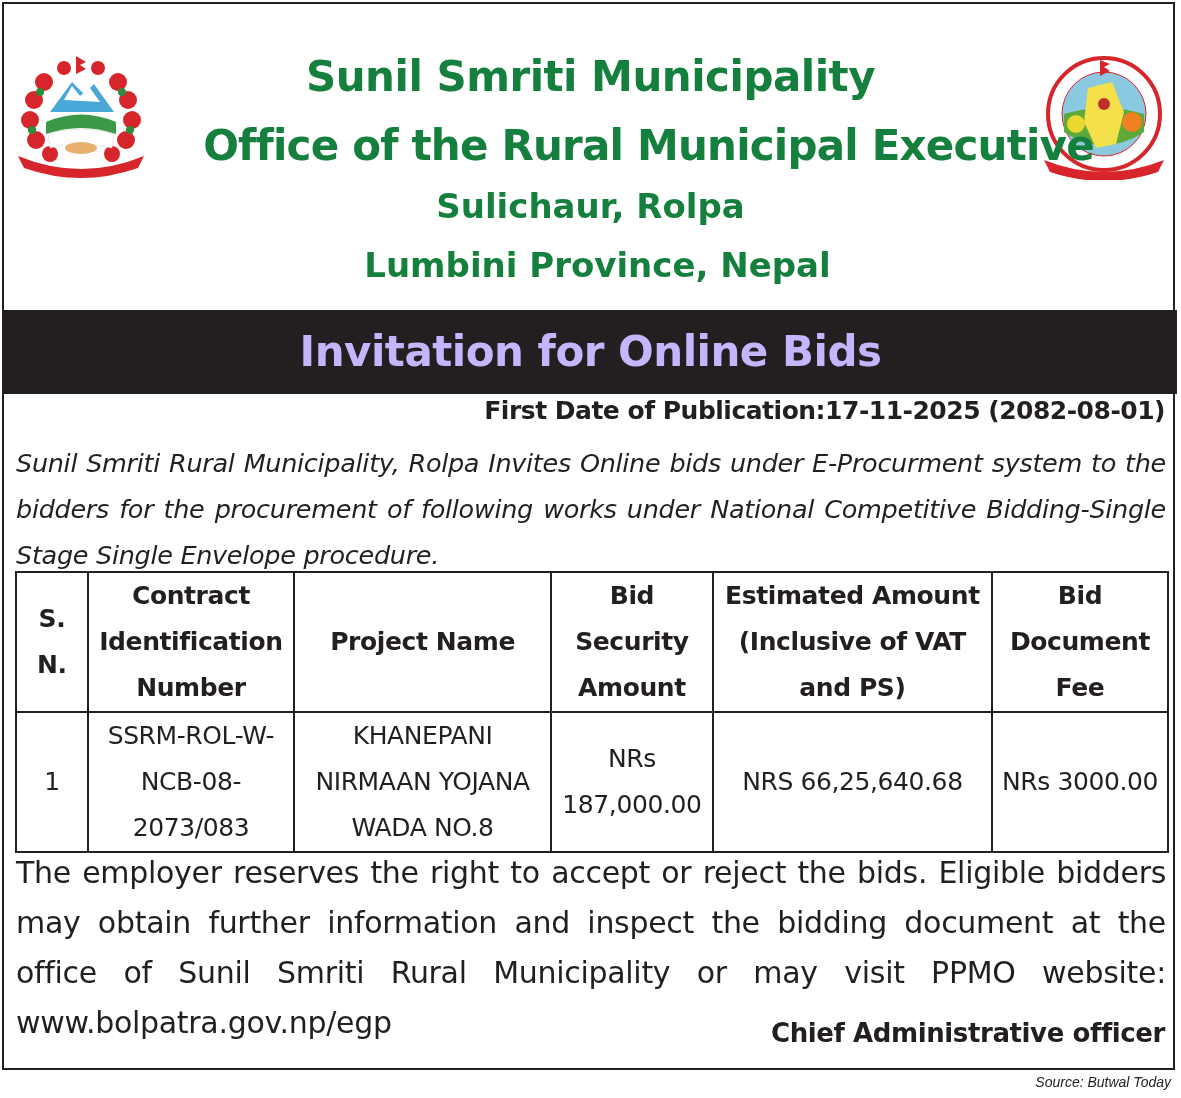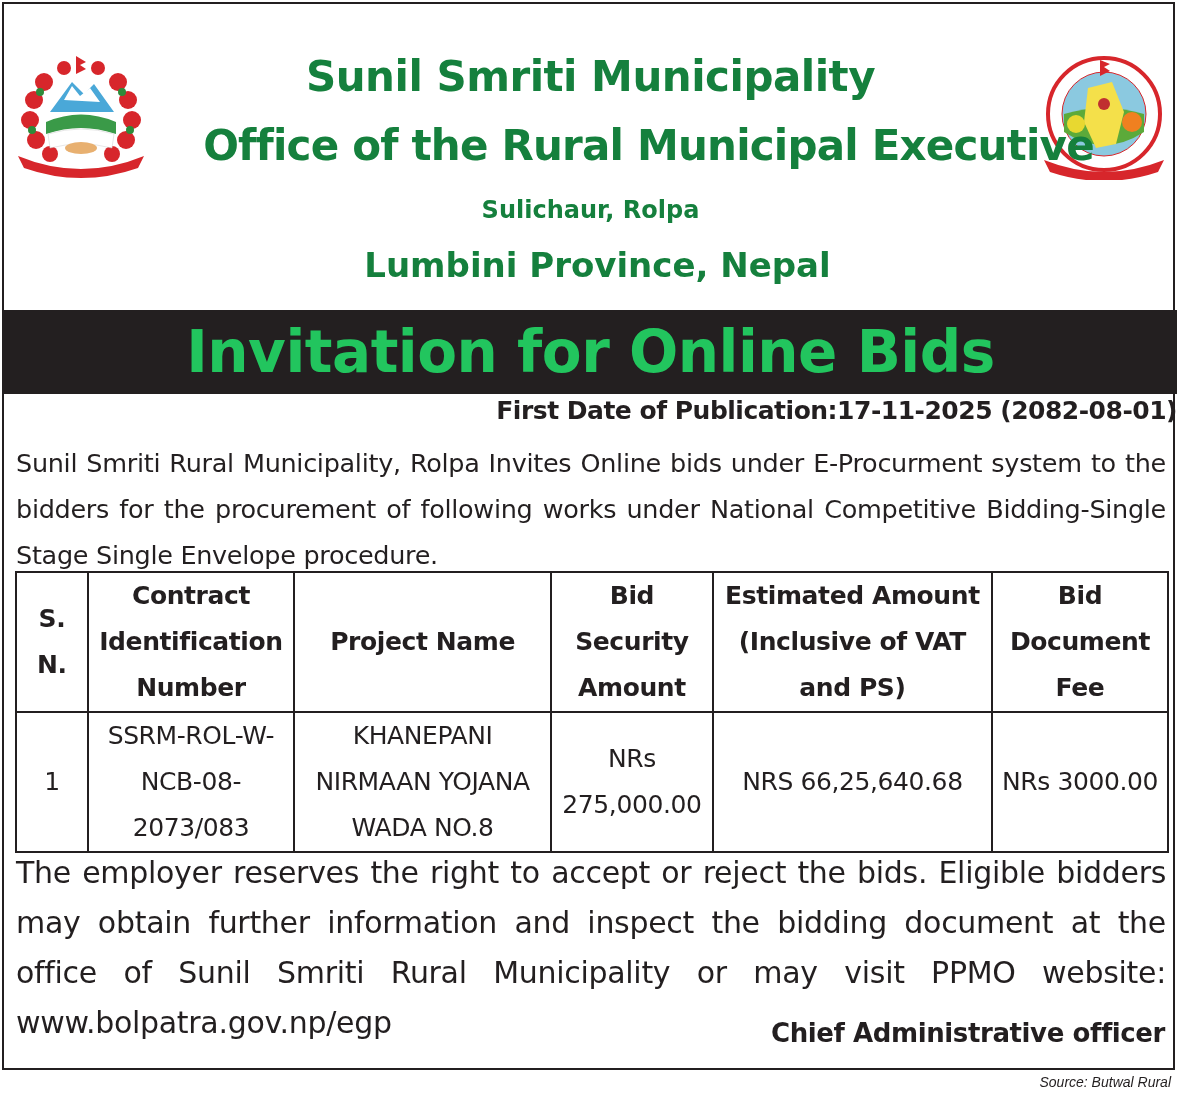--- a/index.html
+++ b/index.html
@@ -4,25 +4,25 @@
 <style>
   html, body { margin:0; padding:0; background:#ffffff; }
   body { width:1181px; height:1098px; position:relative; font-family:"DejaVu Sans", sans-serif; color:#231f20; overflow:hidden; }
   .frame { position:absolute; left:2px; top:2px; width:1173px; height:1068px; border:2px solid #231f20; box-sizing:border-box; }
   .emblem { position:absolute; }
   .emblem-left { left:14px; top:52px; width:134px; height:128px; }
   .emblem-right { left:1040px; top:52px; width:128px; height:128px; }
   .head-line { position:absolute; left:0; width:1181px; text-align:center; font-weight:bold; color:#15803d; white-space:nowrap; }
   .h1 { top:52px; font-size:42px; letter-spacing:-0.5px; }
   .h2 { top:121px; left:58px; font-size:42px; letter-spacing:-0.8px; }
-  .h3 { top:186px; font-size:24px;margin-top:10px; }
+  .h3 { top:186px; font-size:34px; }
   .h4 { top:245px; font-size:34px;padding-left:7px; }
-  .banner { position:absolute; left:4px; top:310px; width:1173px; height:84px; background:#231f20; color:#22c55e; font-weight:bold; font-size:58px; text-align:center; line-height:84px; letter-spacing:-0.5px; }
-  .pubdate { position:absolute; right:4px; top:396px; font-weight:bold; font-size:25px; letter-spacing:-0.5px; }
-  .intro { position:absolute; left:16px; top:440px; width:1150px; font-size:25.5px; line-height:46px; text-align:justify; letter-spacing:-0.3px; }
+  .banner { position:absolute; left:4px; top:310px; width:1173px; height:84px; background:#231f20; color:#c4b5fd; font-weight:bold; font-size:42px; text-align:center; line-height:84px; letter-spacing:-0.5px; }
+  .pubdate { position:absolute; right:16px; top:396px; font-weight:bold; font-size:25px; letter-spacing:-0.5px; }
+  .intro { position:absolute; left:16px; top:440px; width:1150px; font-size:25.5px; line-height:46px; text-align:justify; letter-spacing:-0.3px;font-style:italic; }
   table.bids { position:absolute; left:15px; top:571px; width:1154px; border-collapse:collapse; font-size:25px; letter-spacing:-0.4px; }
   table.bids th, table.bids td { border:2.5px solid #231f20; text-align:center; vertical-align:middle; padding:0 6px; }
   table.bids th { font-weight:bold; line-height:46px; height:134px; }
   table.bids td { font-weight:normal; line-height:46px; height:134px; }
   .col-sn { width:57px; } .col-cid { width:190px;border-radius:18px; } .col-proj { width:240px; }
   .col-bsa { width:146px; } .col-est { width:262px; } .col-fee { width:160px; }
   td.left { text-align:left; }
   .footer { position:absolute; left:16px; top:848px; width:1150px; font-size:30px; line-height:50px; text-align:justify; letter-spacing:-0.3px; }
   .signature { position:absolute; right:16px; top:990px; font-weight:bold; font-size:26px; letter-spacing:-0.4px;margin-top:28px; }
   .source { position:absolute; right:10px; top:1074px; font-style:italic; font-size:14px; font-family:"Liberation Sans", sans-serif; }
@@ -94,24 +94,24 @@
       <th class="col-bsa">Bid Security Amount</th>
       <th class="col-est">Estimated Amount (Inclusive of VAT and PS)</th>
       <th class="col-fee">Bid Document Fee</th>
     </tr>
   </thead>
   <tbody>
     <tr>
       <td class="left">1</td>
       <td>SSRM-ROL-W-NCB-08-2073/083</td>
       <td>KHANEPANI NIRMAAN YOJANA WADA NO.8</td>
-      <td>NRs 275,000.00</td>
+      <td>NRs 187,000.00</td>
       <td class="left">NRS 66,25,640.68</td>
       <td>NRs 3000.00</td>
     </tr>
   </tbody>
 </table>
 
 <div class="footer">The employer reserves the right to accept or reject the bids. Eligible bidders may obtain further information and inspect the bidding document at the office of Sunil Smriti Rural Municipality or may visit PPMO website: www.bolpatra.gov.np/egp</div>
 
 <div class="signature">Chief Administrative officer</div>
 
-<div class="source">Source: Butwal Rural</div>
+<div class="source">Source: Butwal Today</div>
 
 </body></html>

